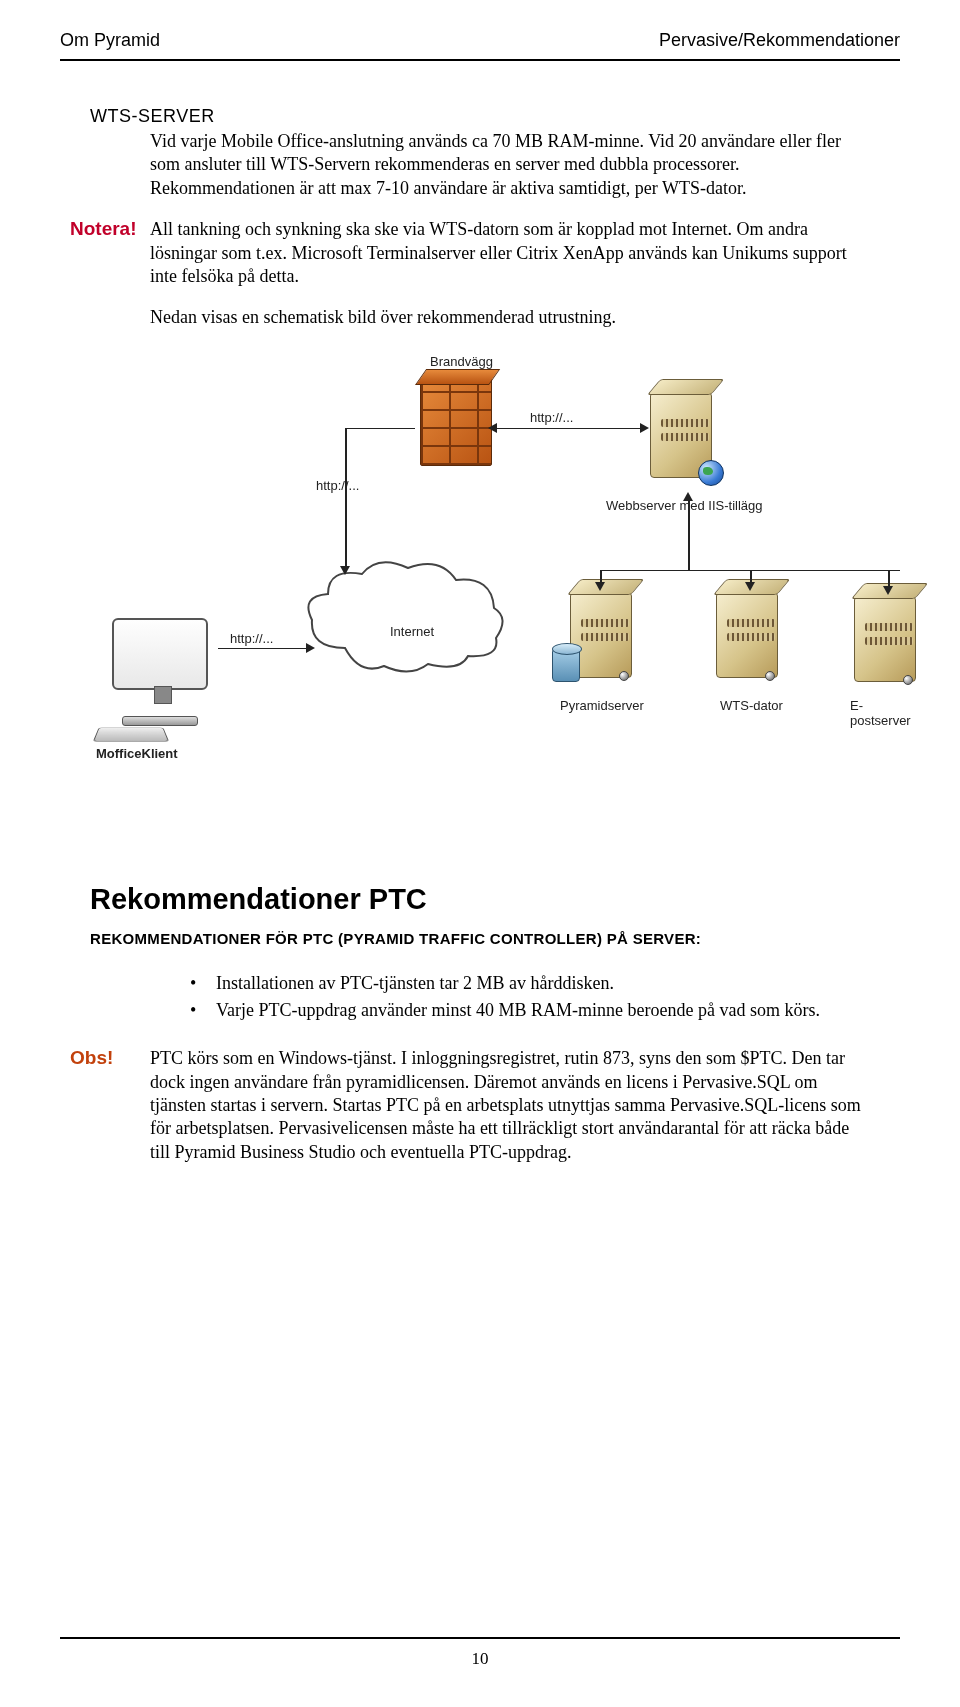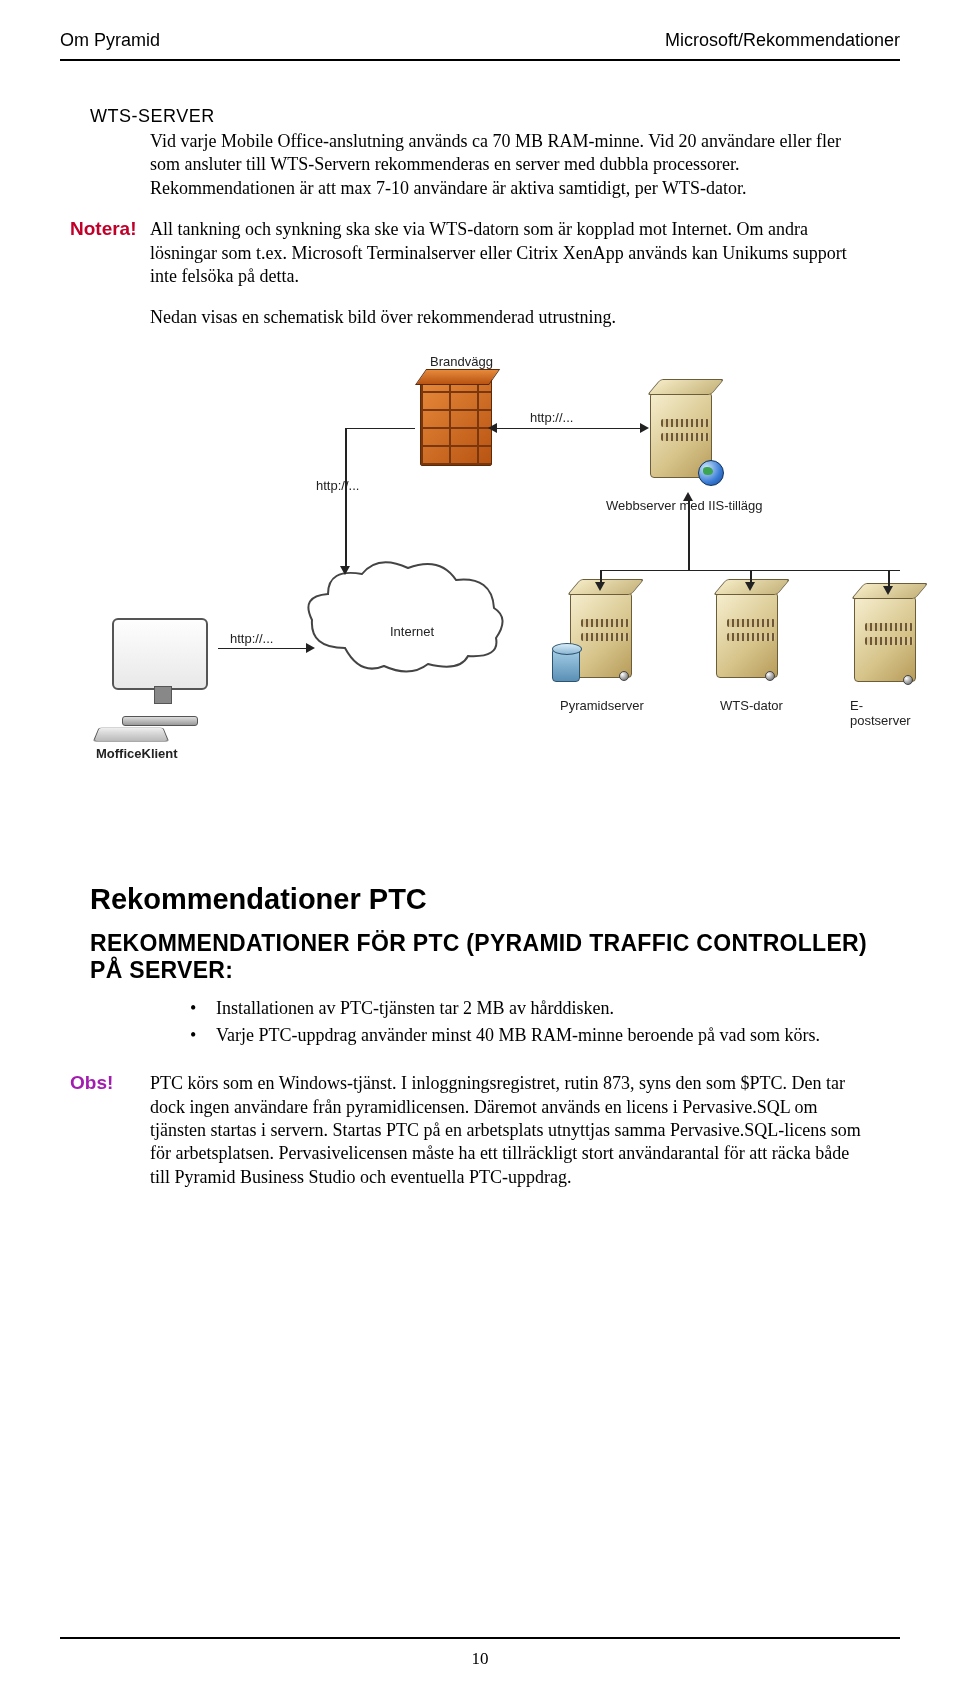--- a/index.html
+++ b/index.html
@@ -3,24 +3,24 @@
 <meta charset="utf-8">
 <style>
   * { box-sizing: border-box; margin: 0; padding: 0; }
   body { width: 960px; height: 1707px; background: #fff; font-family: Georgia, 'Times New Roman', serif; color: #000; position: relative; }
   .page { padding: 30px 60px 40px 60px; }
   .header { display: flex; justify-content: space-between; font-family: Arial, Helvetica, sans-serif; font-size: 18px; padding-bottom: 8px; border-bottom: 2px solid #000; margin-bottom: 45px; }
   .section-title { font-family: Arial, Helvetica, sans-serif; font-weight: normal; font-size: 18px; margin-left: 30px; margin-bottom: 3px; letter-spacing: 0.5px; }
   .body-text { font-size: 18px; line-height: 1.3; margin-left: 90px; margin-right: 30px; margin-bottom: 18px; }
   .notera-row { display: flex; align-items: flex-start; margin-bottom: 18px; }
   .notera-label { font-family: Arial, Helvetica, sans-serif; font-weight: bold; color: #c1002a; font-size: 19px; margin-left: 10px; width: 80px; flex-shrink: 0; }
-  .obs-label { font-family: Arial, Helvetica, sans-serif; font-weight: bold; color: #a21caf; font-size: 19px; margin-left: 10px; width: 80px; flex-shrink: 0; }
+  .obs-label { font-family: Arial, Helvetica, sans-serif; font-weight: bold; color: #c2410c; font-size: 19px; margin-left: 10px; width: 80px; flex-shrink: 0; }
   .notera-body { font-size: 18px; line-height: 1.3; flex: 1; margin-right: 30px; }
   .big-heading { font-family: Arial, Helvetica, sans-serif; font-weight: bold; font-size: 29px; margin-left: 30px; margin-top: 55px; margin-bottom: 14px; }
-  .subheading { font-family: Arial, Helvetica, sans-serif; font-weight: bold; font-size: 23px; margin-left: 30px; margin-bottom: 12px; letter-spacing: 0.3px; }
+  .subheading { font-family: Arial, Helvetica, sans-serif; font-weight: bold; font-size: 15px; margin-left: 30px; margin-bottom: 24px; letter-spacing: 0.3px; }
   .bullets { margin-left: 130px; margin-right: 30px; margin-bottom: 24px; }
   .bullets li { font-size: 18px; line-height: 1.4; list-style: none; position: relative; padding-left: 26px; margin-bottom: 2px; }
   .bullets li::before { content: "•"; position: absolute; left: 0; top: 0; font-size: 18px; }
   .footer { position: absolute; bottom: 38px; left: 60px; right: 60px; border-top: 2px solid #000; text-align: center; padding-top: 10px; font-size: 17px; font-family: Georgia, serif; }
 
   
   .diagram-wrap { margin: 18px 30px 10px 30px; position: relative; height: 480px; }
   .dlabel { position: absolute; font-family: Arial, Helvetica, sans-serif; font-size: 13px; color: #222; }
   .darrow { position: absolute; font-family: Arial, sans-serif; font-size: 13px; color: #222; }
   .dserver { position: absolute; width: 78px; height: 110px; }
@@ -54,21 +54,21 @@
   .arrowhead.left { border-top:5px solid transparent; border-bottom:5px solid transparent; border-right:9px solid #222; }
   .arrowhead.up { border-left:5px solid transparent; border-right:5px solid transparent; border-bottom:9px solid #222; }
   .arrowhead.down { border-left:5px solid transparent; border-right:5px solid transparent; border-top:9px solid #222; }
 </style>
 </head>
 <body>
 
 <div class="page">
   <div class="header">
     <span>Om Pyramid</span>
-    <span>Microsoft/Rekommendationer</span>
+    <span>Pervasive/Rekommendationer</span>
   </div>
 
   <div class="section-title">WTS-SERVER</div>
   <p class="body-text">Vid varje Mobile Office-anslutning används ca 70 MB RAM-minne. Vid 20 användare eller fler som ansluter till WTS-Servern rekommenderas en server med dubbla processorer. Rekommendationen är att max 7-10 användare är aktiva samtidigt, per WTS-dator.</p>
 
   <div class="notera-row">
     <div class="notera-label">Notera!</div>
     <div class="notera-body">All tankning och synkning ska ske via WTS-datorn som är kopplad mot Internet. Om andra lösningar som t.ex. Microsoft Terminalserver eller Citrix XenApp används kan Unikums support inte felsöka på detta.</div>
   </div>
 

